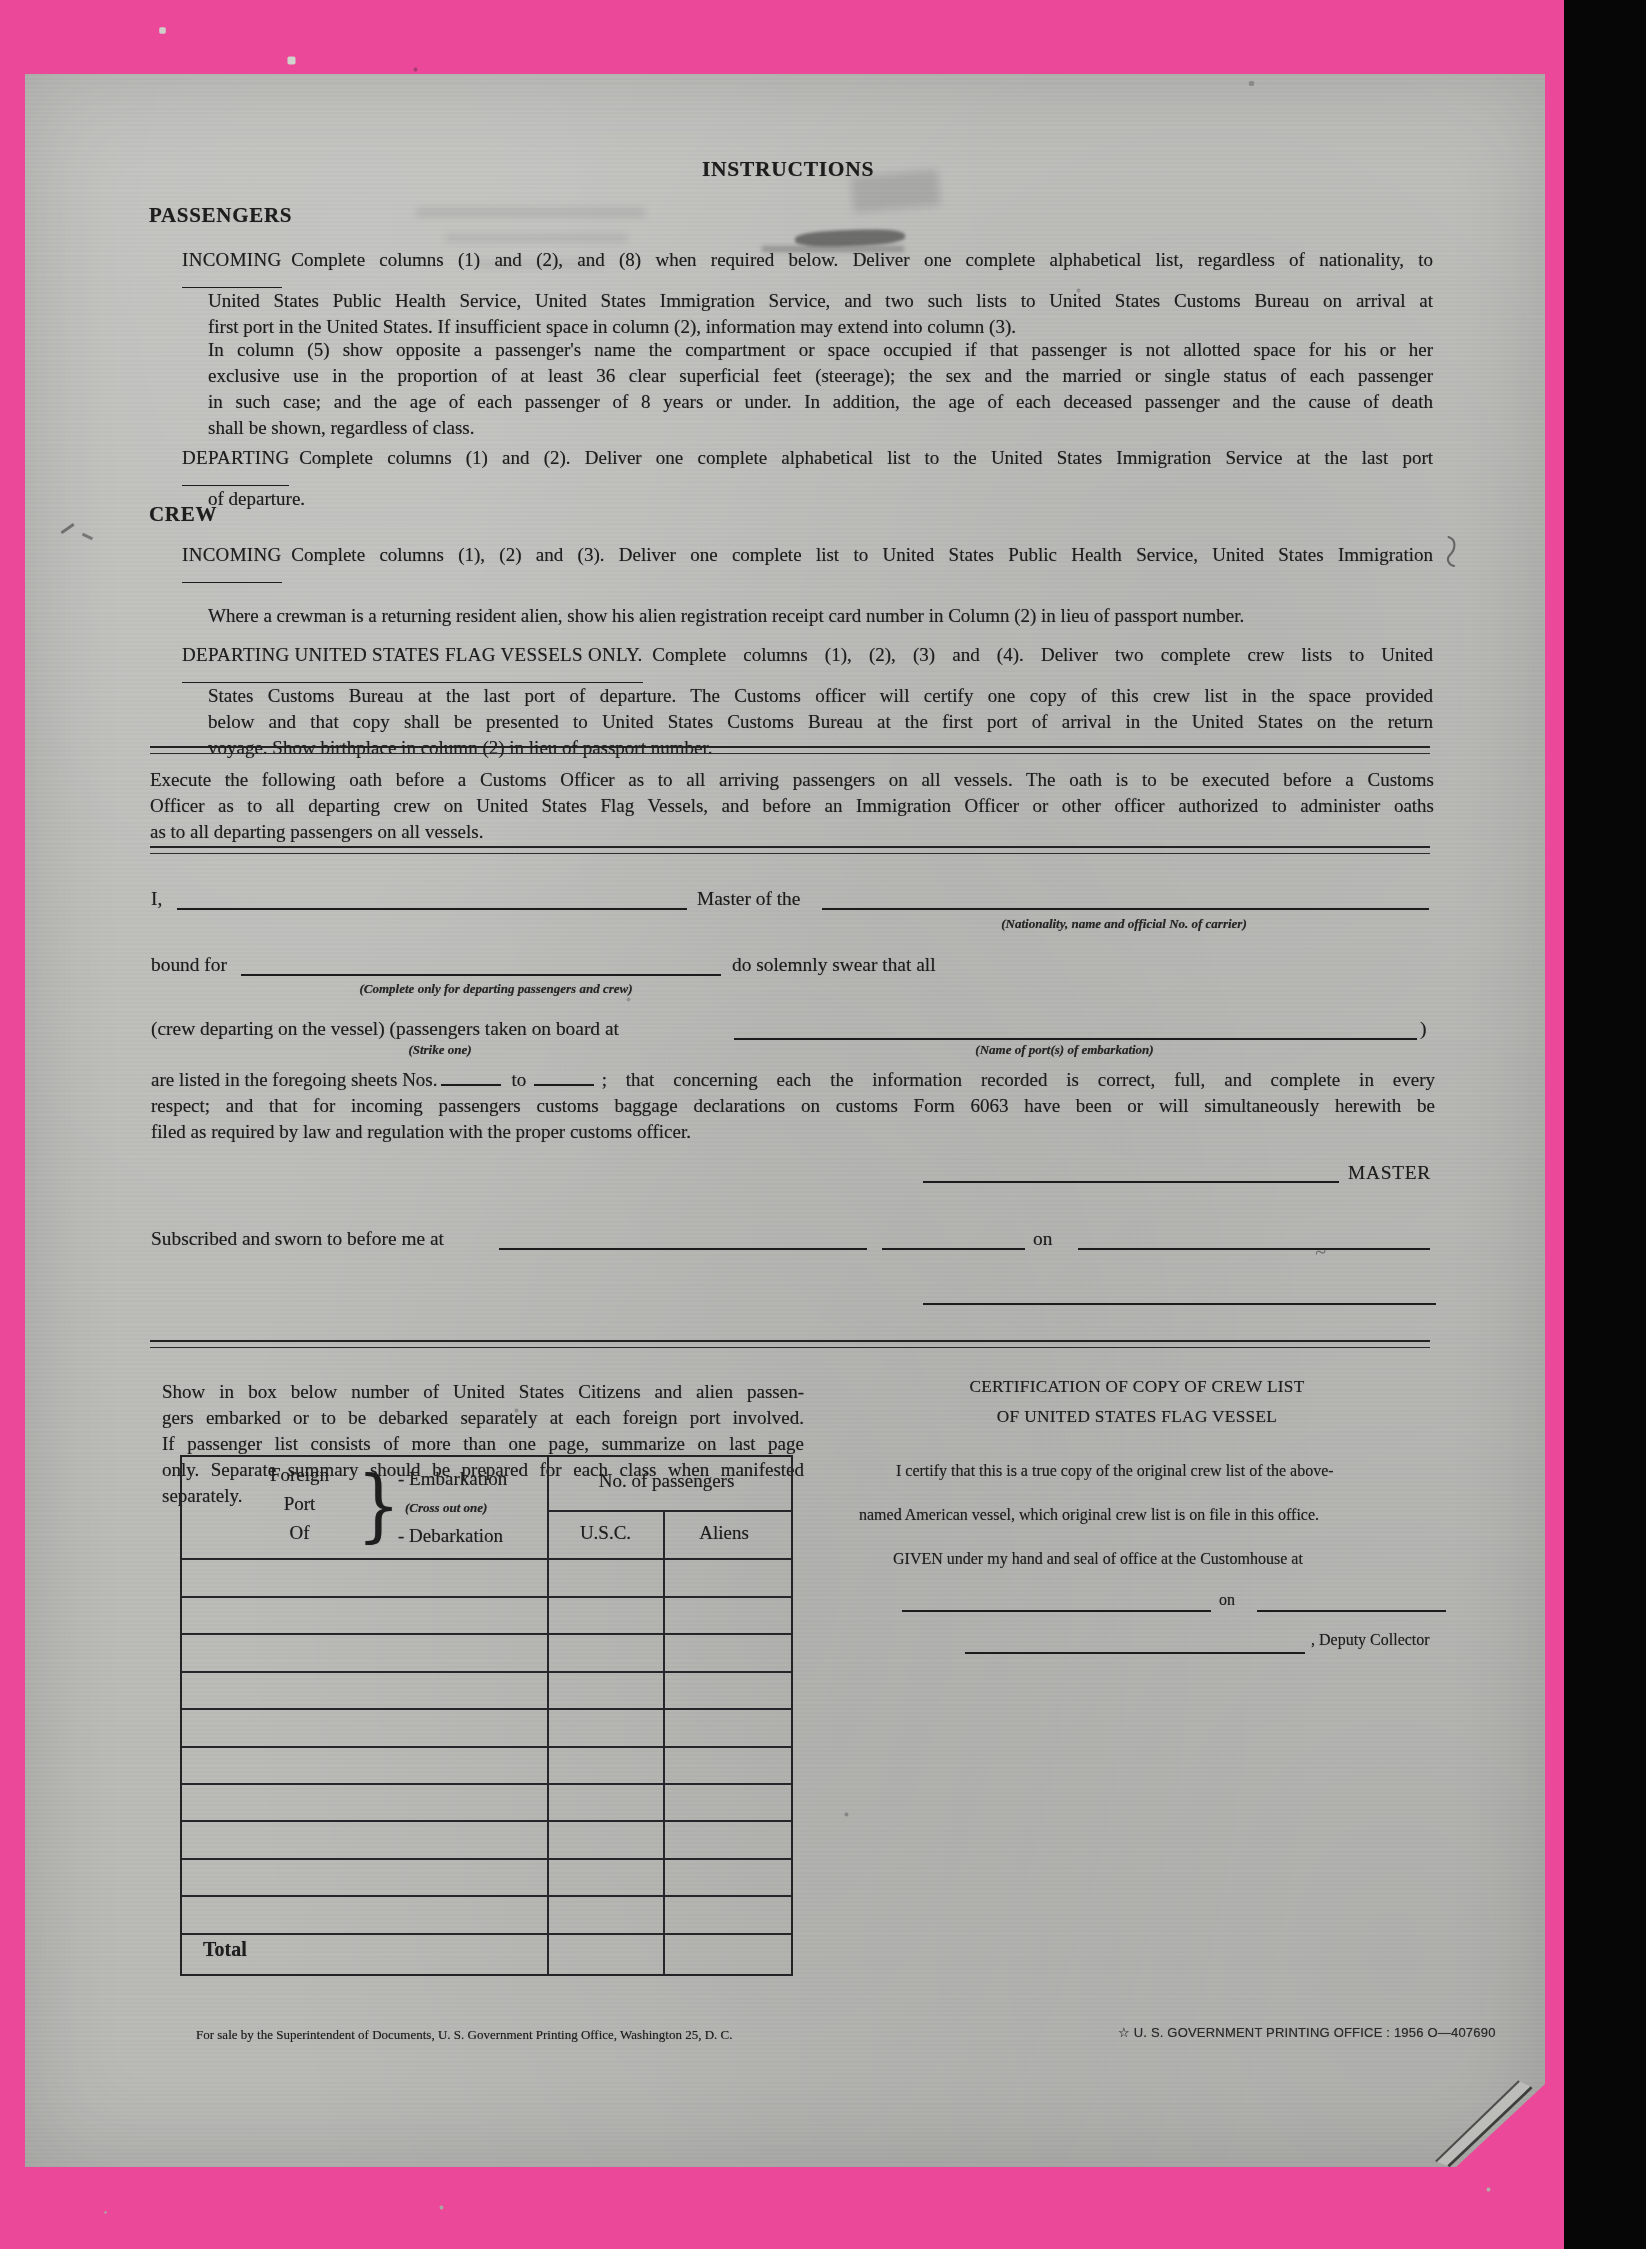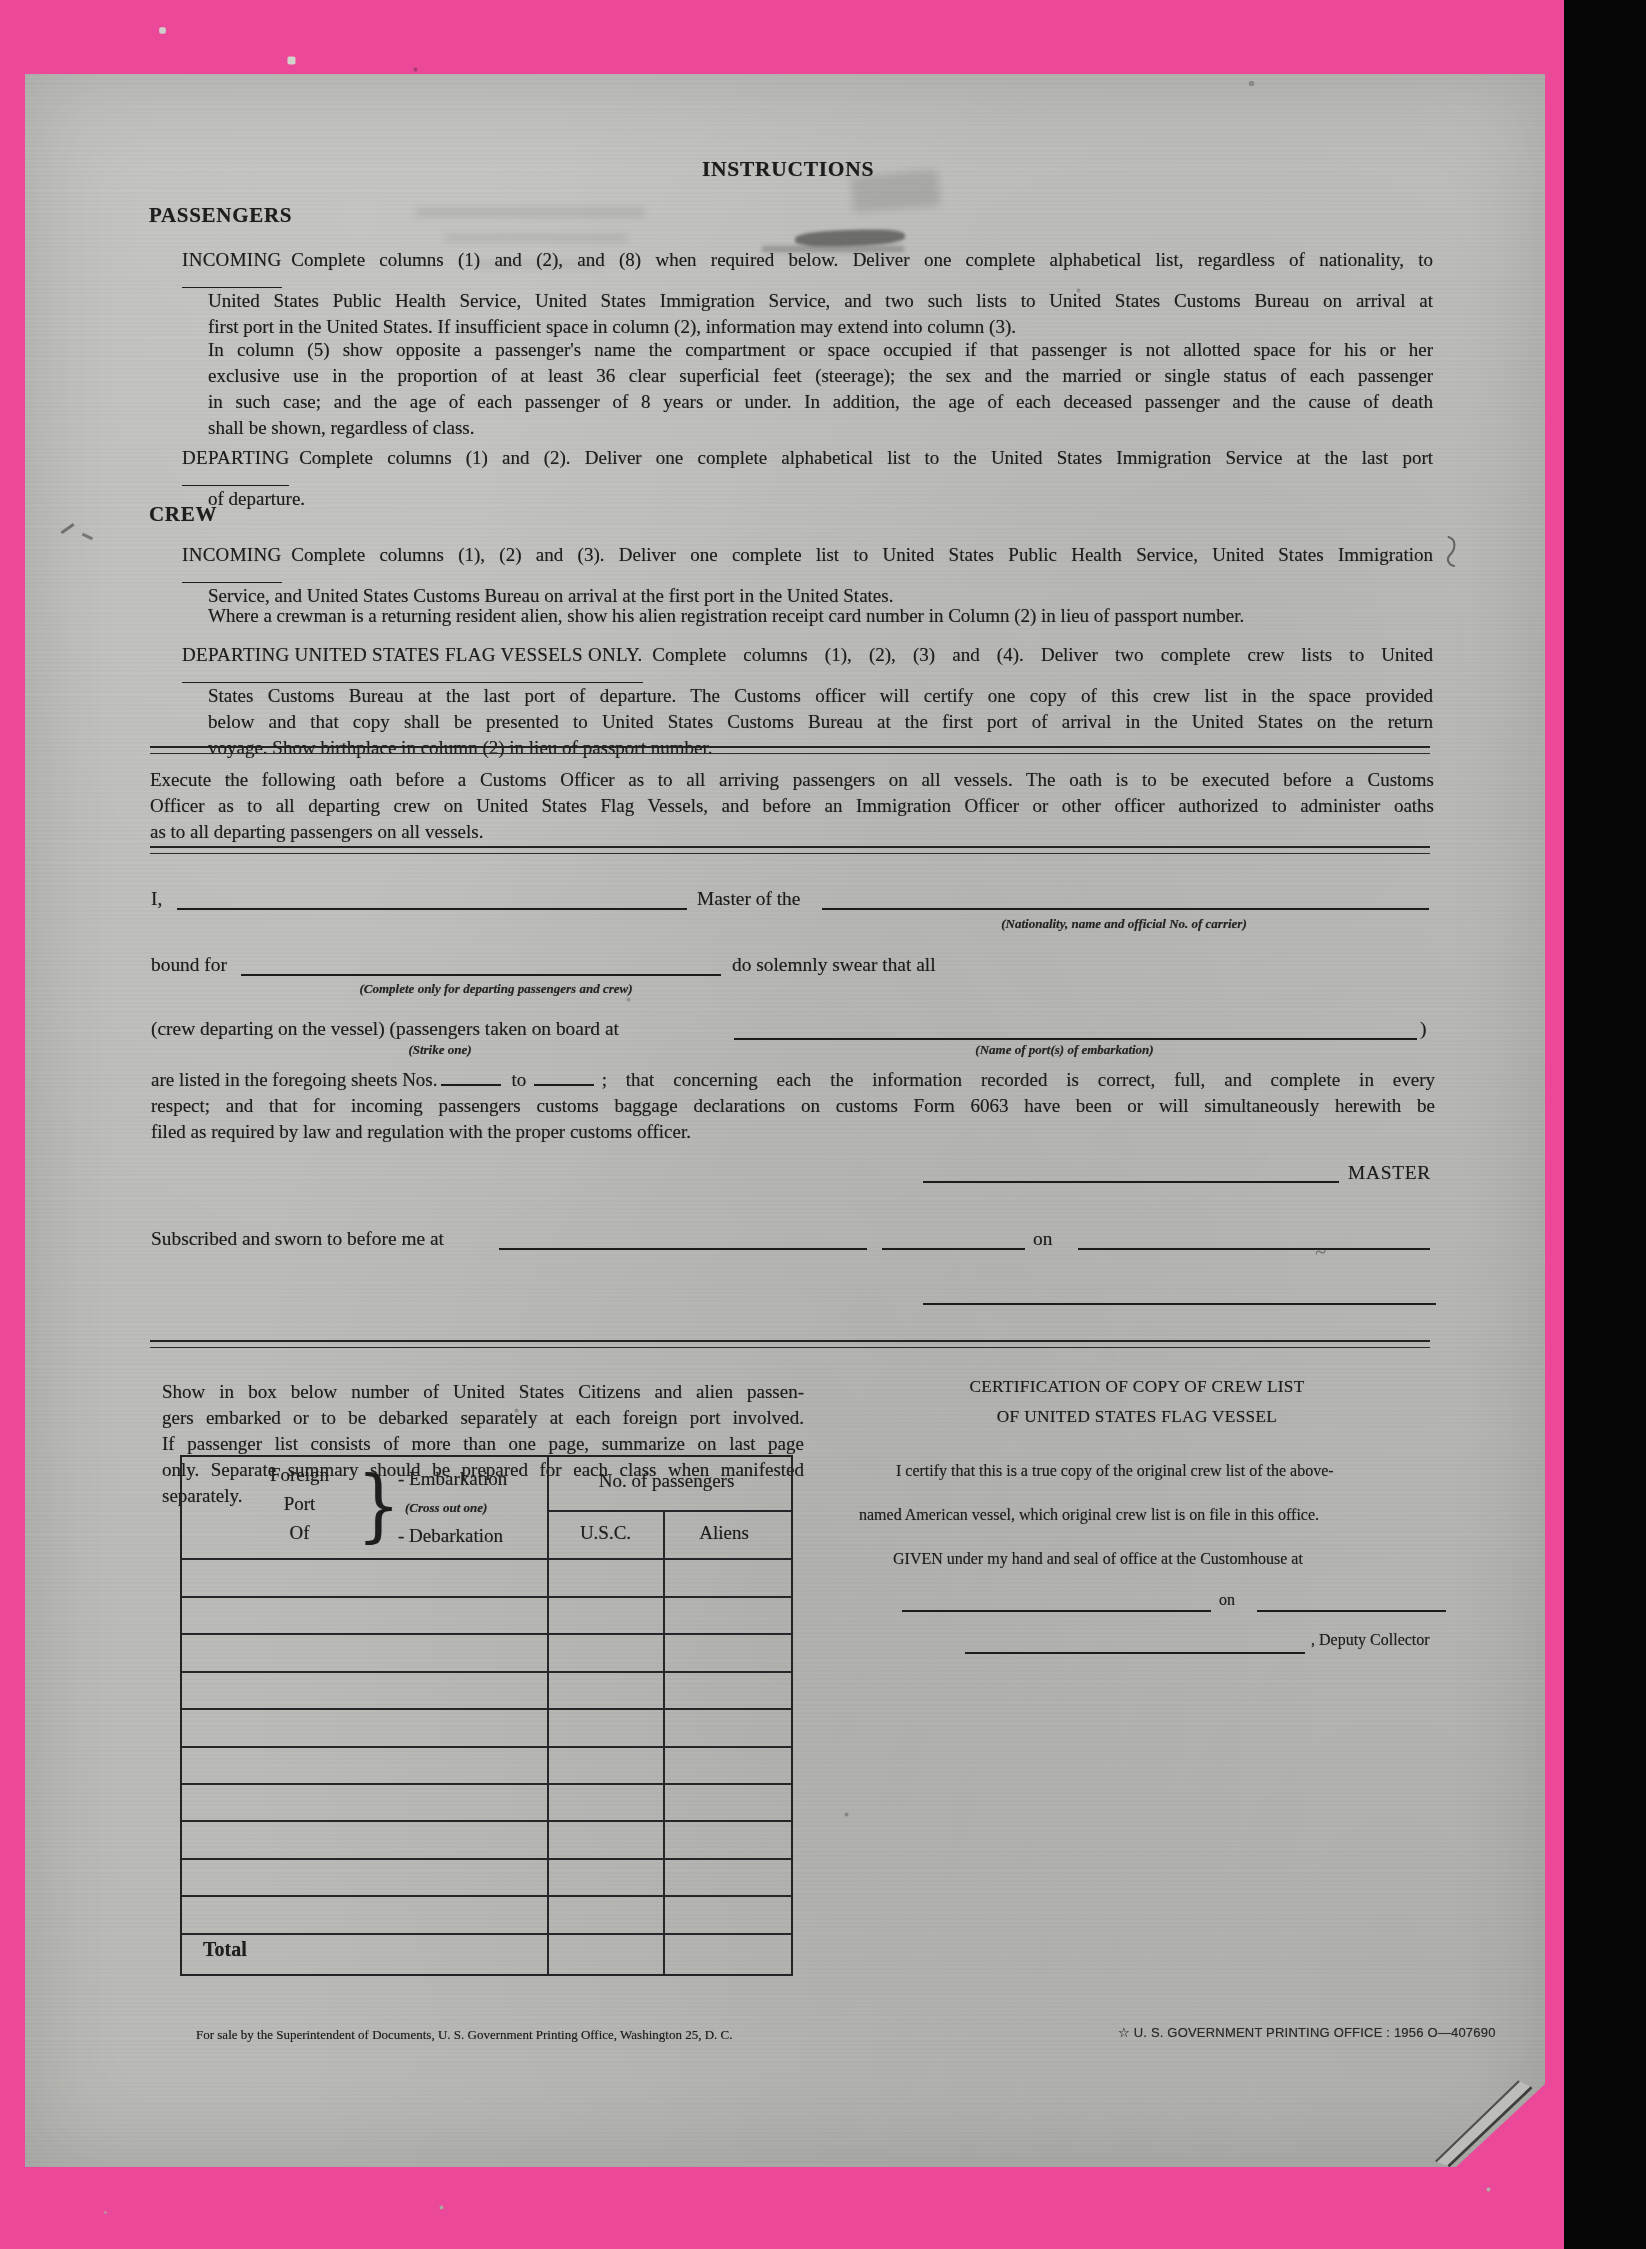--- a/index.html
+++ b/index.html
@@ -98,23 +98,20 @@
       </div>
   </div>
 
   <div class="t h1" style="left:149px;top:502px;">CREW</div>
 
   <div class="para hang" style="left:182px;top:542px;width:1251px;">
     <div class="hline">
       <span class="plabel">INCOMING</span>
       <span class="rest">Complete columns (1), (2) and (3).  Deliver one complete list to United States Public Health Service, United States Immigration</span>
     </div>
-    <div class="cont">
-        <div class="jline last">Service, and United States Customs Bureau on arrival at the first port in the United States.</div>
-      </div>
   </div>
 
   <div class="t" style="left:208px;top:605px;font-size:19px;">Where a crewman is a returning resident alien, show his alien registration receipt card number in Column (2) in lieu of passport number.</div>
 
   <div class="para hang" style="left:182px;top:642px;width:1251px;">
     <div class="hline">
       <span class="plabel">DEPARTING UNITED STATES FLAG VESSELS ONLY.</span>
       <span class="rest">Complete columns (1), (2), (3) and (4).  Deliver two complete crew lists to United</span>
     </div>
     <div class="cont">

